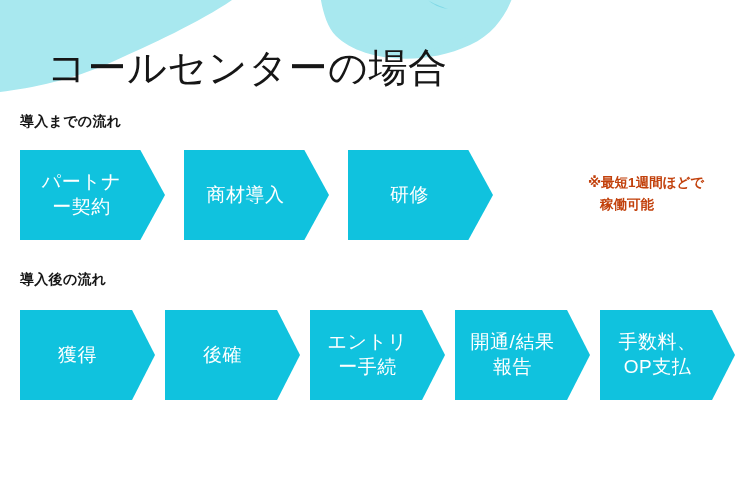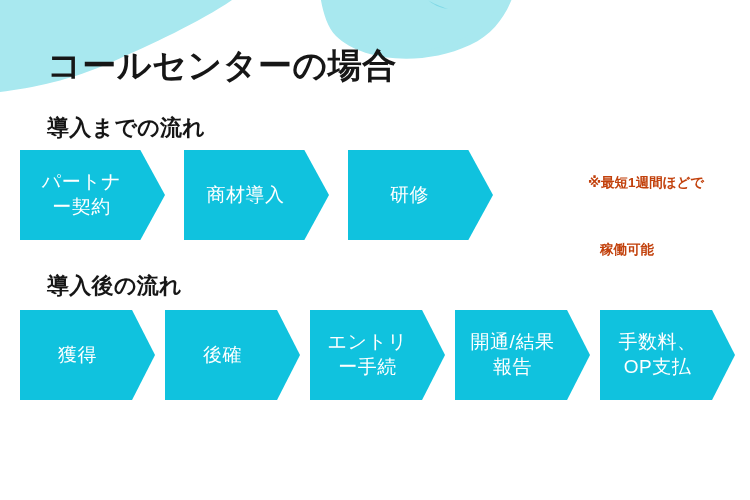--- a/index.html
+++ b/index.html
@@ -33,39 +33,38 @@
     width: 750px;
     height: 500px;
     pointer-events: none;
   }
 
   
   #slide-title {
     position: absolute;
     left: 47px;
     top: 46px;
-    font-size: 34px;
-    font-weight: bold;
+    font-size: 39px;
+    font-weight: normal;
     color: #161616;
     letter-spacing: 0.5px;
     line-height: 1.12;
     white-space: nowrap;
     text-align: center;
   }
 
   
   .section-heading {
     position: absolute;
     left: 20px;
-    font-size: 22px;
+    font-size: 14px;
     font-weight: bold;
     color: #161616;
     letter-spacing: 0.3px;
     white-space: nowrap;
-    margin-left: 27px;
   }
   #heading-before { top: 113px; }
   #heading-after  { top: 271px; }
 
   
   .chevron-row {
     position: absolute;
     left: 20px;
     display: flex;
     align-items: flex-end;
@@ -118,21 +117,20 @@
     top: 172px;
     font-size: 13.5px;
     font-weight: bold;
     color: #c2410c;
     line-height: 1.60;
     width: 160px;
   }
   #side-note .note-line-2 {
     display: block;
     padding-left: 12px;
-    margin-top: 45px;
   }
 </style>
 </head>
 <body>
 
 <div id="slide">
 
   <svg id="bg-decor" viewBox="0 0 750 500" width="750" height="500" preserveAspectRatio="none">
     <path d="M0,0 L232,0 C200,22 150,45 112,62 C72,80 32,88 0,92 Z" fill="#A8E8EF"></path>
     <path d="M318,-40 C318,-40 360,10 430,8 C500,6 520,-20 520,-40 C520,-40 520,22 470,45 C420,68 360,60 336,36 C316,16 318,-40 318,-40 Z" fill="#A8E8EF"></path>

